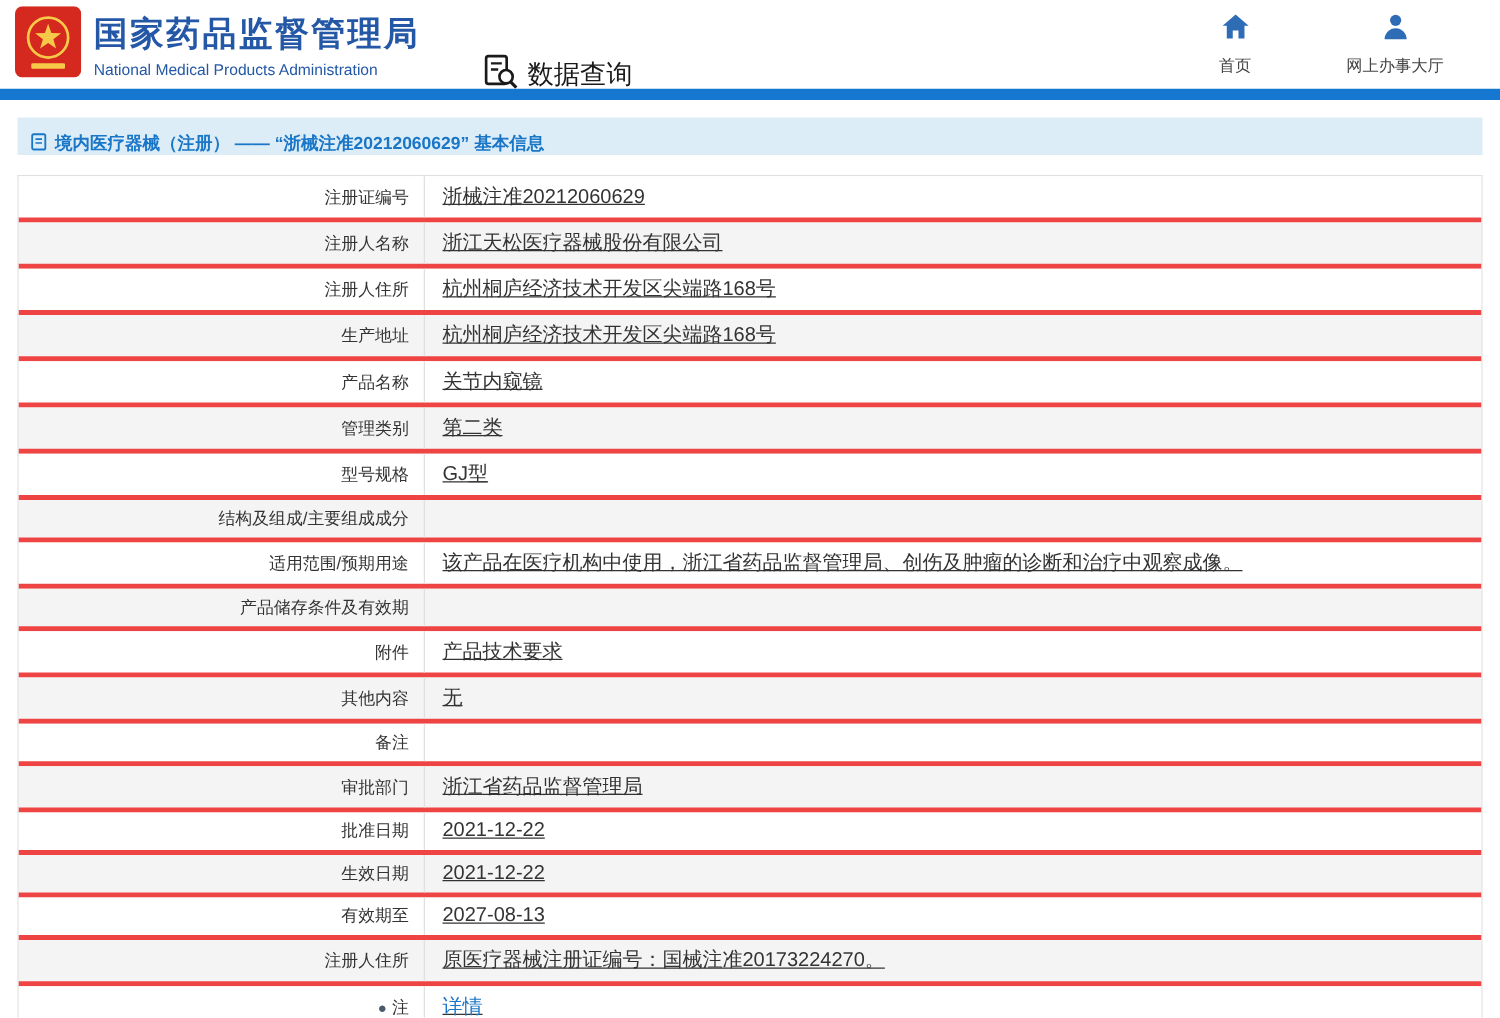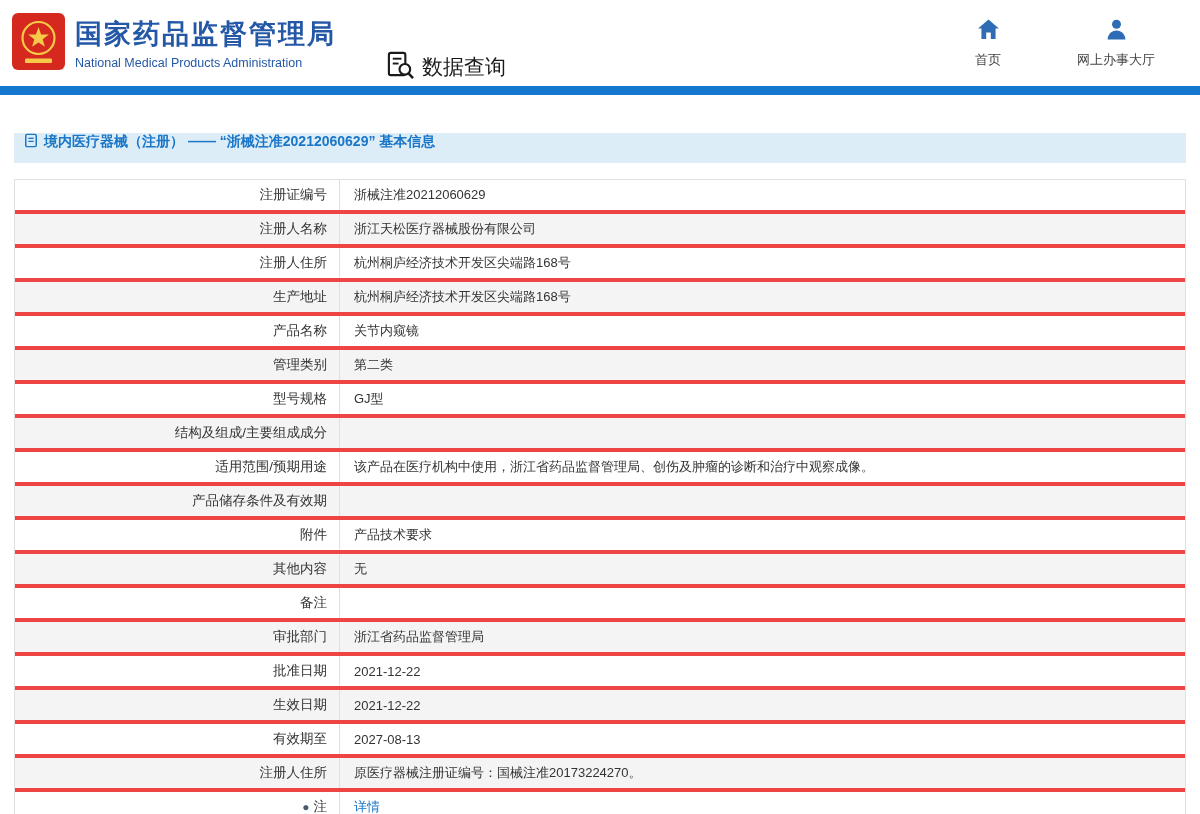--- a/index.html
+++ b/index.html
@@ -4,21 +4,21 @@
 <style>
   * { margin:0; padding:0; box-sizing:border-box; }
   html,body { width:1200px; height:814px; overflow:hidden; }
   body {
     font-family:"Liberation Sans","DejaVu Sans",sans-serif;
     background:#ffffff; color:#333;
   }
 
   
   .header {
-    height:86px;
+    height:71px;
     display:flex;
     align-items:center;
     padding:0 45px 0 12px;
     background:#ffffff;
   }
   .brand { display:flex; align-items:center; gap:10px; cursor:pointer; }
   .brand-text { display:flex; flex-direction:column; }
   .brand-cn {
     font-size:27px; font-weight:bold; color:#2458a6; letter-spacing:2px;
   }
@@ -36,23 +36,23 @@
   .nav-label { font-size:13px; color:#444; }
 
   
   .blue-bar { height:9px; background:#1577d0; }
 
   
   .content { padding:14px 14px 0 14px; }
   .titlebar {
     background:#dcedf8;
     height:30px;
-    display:flex; align-items:flex-start; gap:6px;
+    display:flex; align-items:flex-end; gap:6px;
     padding:0 10px;
-    color:#1a76c6; font-size:14px; font-weight:bold;margin-top:24px;
+    color:#1a76c6; font-size:14px; font-weight:bold;
   }
   .info-table {
     margin-top:16px;
     border:1px solid #e0e0e0;
     border-bottom:none;
   }
   .trow {
     display:flex;
     border-bottom:4px solid #ef4444;
     min-height:33px;
@@ -64,21 +64,21 @@
     display:flex; align-items:center; justify-content:flex-end; gap:4px;
     text-align:right;
     padding:6px 12px 6px 8px;
     border-right:1px solid #e0e0e0;
     font-size:13.5px; color:#333;
   }
   .tvalue {
     flex:1;
     display:flex; align-items:center;
     padding:6px 12px 6px 14px;
-    font-size:13px; color:#333;
+    font-size:16px; color:#333;text-decoration:underline;
   }
   .detail-link { color:#1a76c6; text-decoration:none; cursor:pointer; }
   .note-dot { color:#4a5a6a; font-size:12px; line-height:1; }
 </style>
 </head>
 <body>
 
 <div class="header">
   <div class="brand">
     <span>

